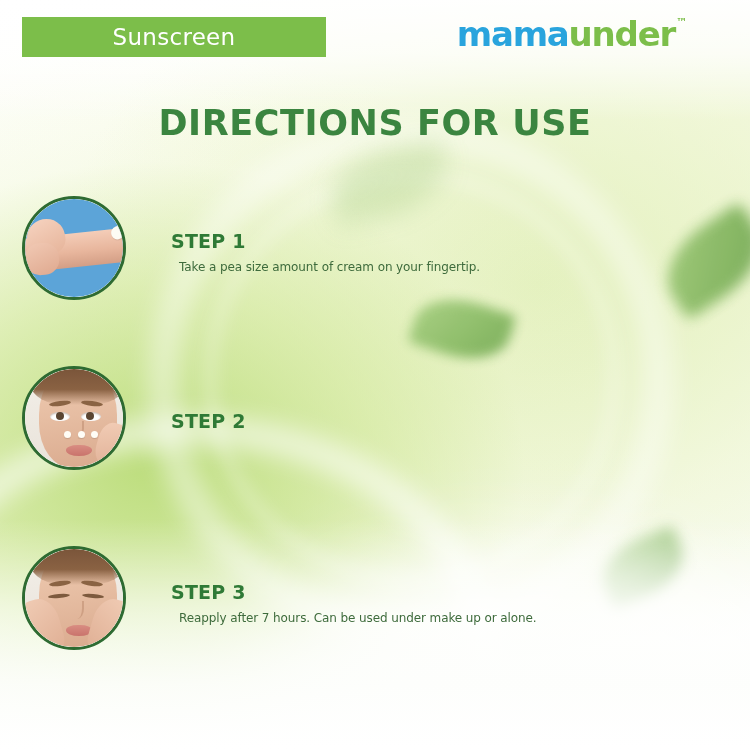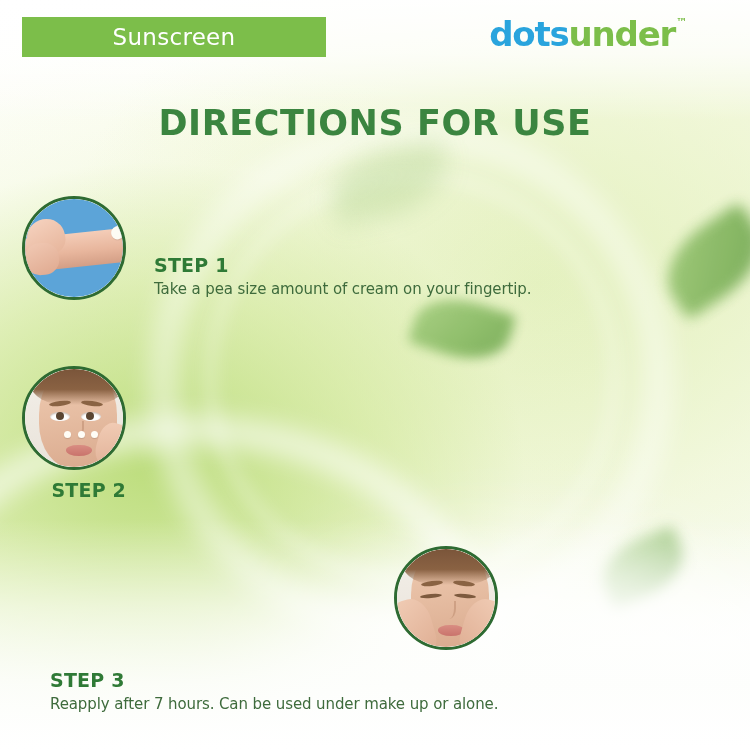--- a/index.html
+++ b/index.html
@@ -189,25 +189,26 @@
 
   
   .steps {
     position: absolute;
     left: 0; top: 0;
     width: 750px; height: 749px;
   }
   .step {
     position: absolute;
     display: flex;
-    align-items: flex-end;
+    align-items: center;
+    gap: 17px;
   }
   .step-1 { left: 22px; top: 196px; }
-  .step-2 { left: 22px; top: 366px; flex-direction: column; }
-  .step-3 { left: 22px; top: 546px; flex-direction: column; }
+  .step-2 { left: 22px; top: 366px; }
+  .step-3 { left: 22px; top: 546px; }
 
   .step-circle {
     position: relative;
     width: 104px;
     height: 104px;
     border-radius: 50%;
     border: 3px solid #2e6b32;
     overflow: hidden;
     flex: 0 0 auto;
     background: #ffffff;
@@ -389,24 +390,24 @@
     font-family: "DejaVu Sans", sans-serif;
     font-size: 19px;
     font-weight: bold;
     letter-spacing: 0.2px;
     margin: 0 0 4px 0;
     line-height: 1.1;
   }
   .step-desc {
     color: #3e6b3c;
     font-family: "DejaVu Sans", sans-serif;
-    font-size: 15px;
+    font-size: 12px;
     font-weight: normal;
     line-height: 1.32;
-    margin: 0;
+    margin: 8px;
     letter-spacing: -0.1px;
   }
   .step-2 .step-text { padding-top: 10px; }
   .step-3 .step-text { padding-top: 20px; }
 </style>
 </head>
 <body>
 
 <div id="poster">
 
@@ -420,21 +421,21 @@
   <div class="leaf leaf-c"></div>
   <div class="bg-glow-bottom"></div>
   <div class="bg-top-fade"></div>
   <div class="bg-bottom-fade"></div>
 
   <div class="header">
     <div class="badge">
       <span class="badge-text">Sunscreen</span>
     </div>
     <div class="logo">
-      <span class="logo-mama">dots</span>
+      <span class="logo-mama">mama</span>
       <span class="logo-earth">under</span>
       <span class="logo-tm">™</span>
     </div>
   </div>
 
   <div class="title">DIRECTIONS FOR USE</div>
 
   <div class="steps">
 
     <div class="step step-1">

